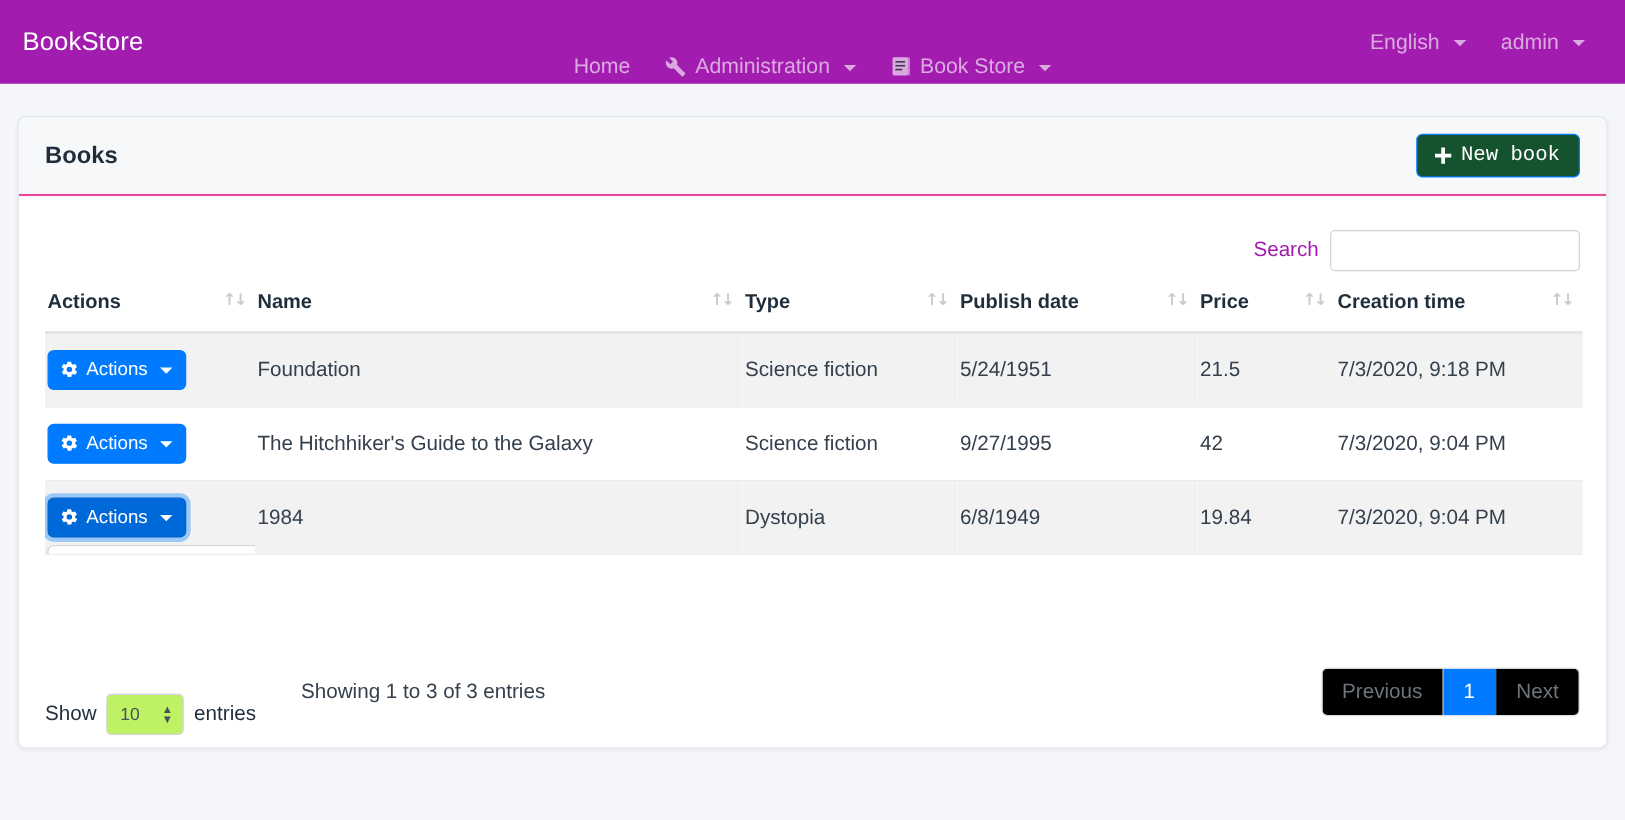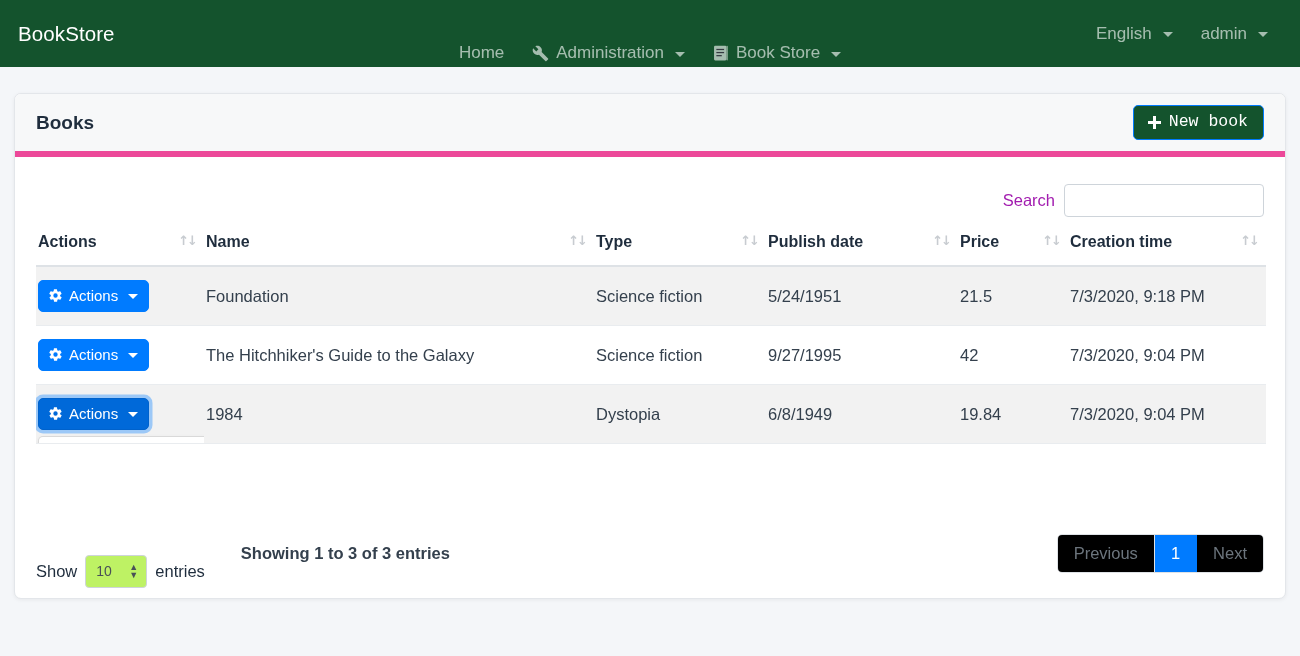--- a/index.html
+++ b/index.html
@@ -7,21 +7,21 @@
     margin: 0; padding: 0;
     width: 1300px; height: 656px;
     background: #f4f6f9;
     font-family: "Liberation Sans", sans-serif;
     -webkit-font-smoothing: antialiased;
   }
 
   
   .navbar {
     height: 67px;
-    background: #14532d;
+    background: #a21caf;
     display: flex;
     align-items: center;
     padding: 0 18px;
     position: relative;
   }
   .brand {
     color: #ffffff;
     font-size: 20.5px;
     letter-spacing: .1px;
     white-space: nowrap;
@@ -72,21 +72,21 @@
     width: 1272px;
     background: #ffffff;
     border: 1px solid #e3e6ea;
     border-radius: 7px;
     box-shadow: 0 1px 4px rgba(0,0,0,.06);
     overflow: visible;
   }
   .card-header {
     height: 63px;
     background: #f7f8f9;
-    border-bottom: 6px solid #ec4899;
+    border-bottom: 2px solid #ec4899;
     border-radius: 6px 6px 0 0;
     display: flex;
     align-items: center;
     padding: 0 21px;
   }
   .card-title {
     font-size: 19px;
     color: #1f2d3d;
     font-weight: 600;
   }
@@ -265,21 +265,20 @@
     pointer-events: none;
     color: #495057;
     font-size: 9px;
     line-height: 8px;
     text-align: center;
   }
   .info-text {
     font-size: 16.5px;
     color: #34404d;
     margin-left: 36px;
-    font-weight: bold;
   }
   .pagination {
     margin-left: auto;
     display: flex;
     border-radius: 5px;
     overflow: hidden;
     border: 1px solid #dee2e6;
   }
   .page-item {
     font-size: 16.5px;

